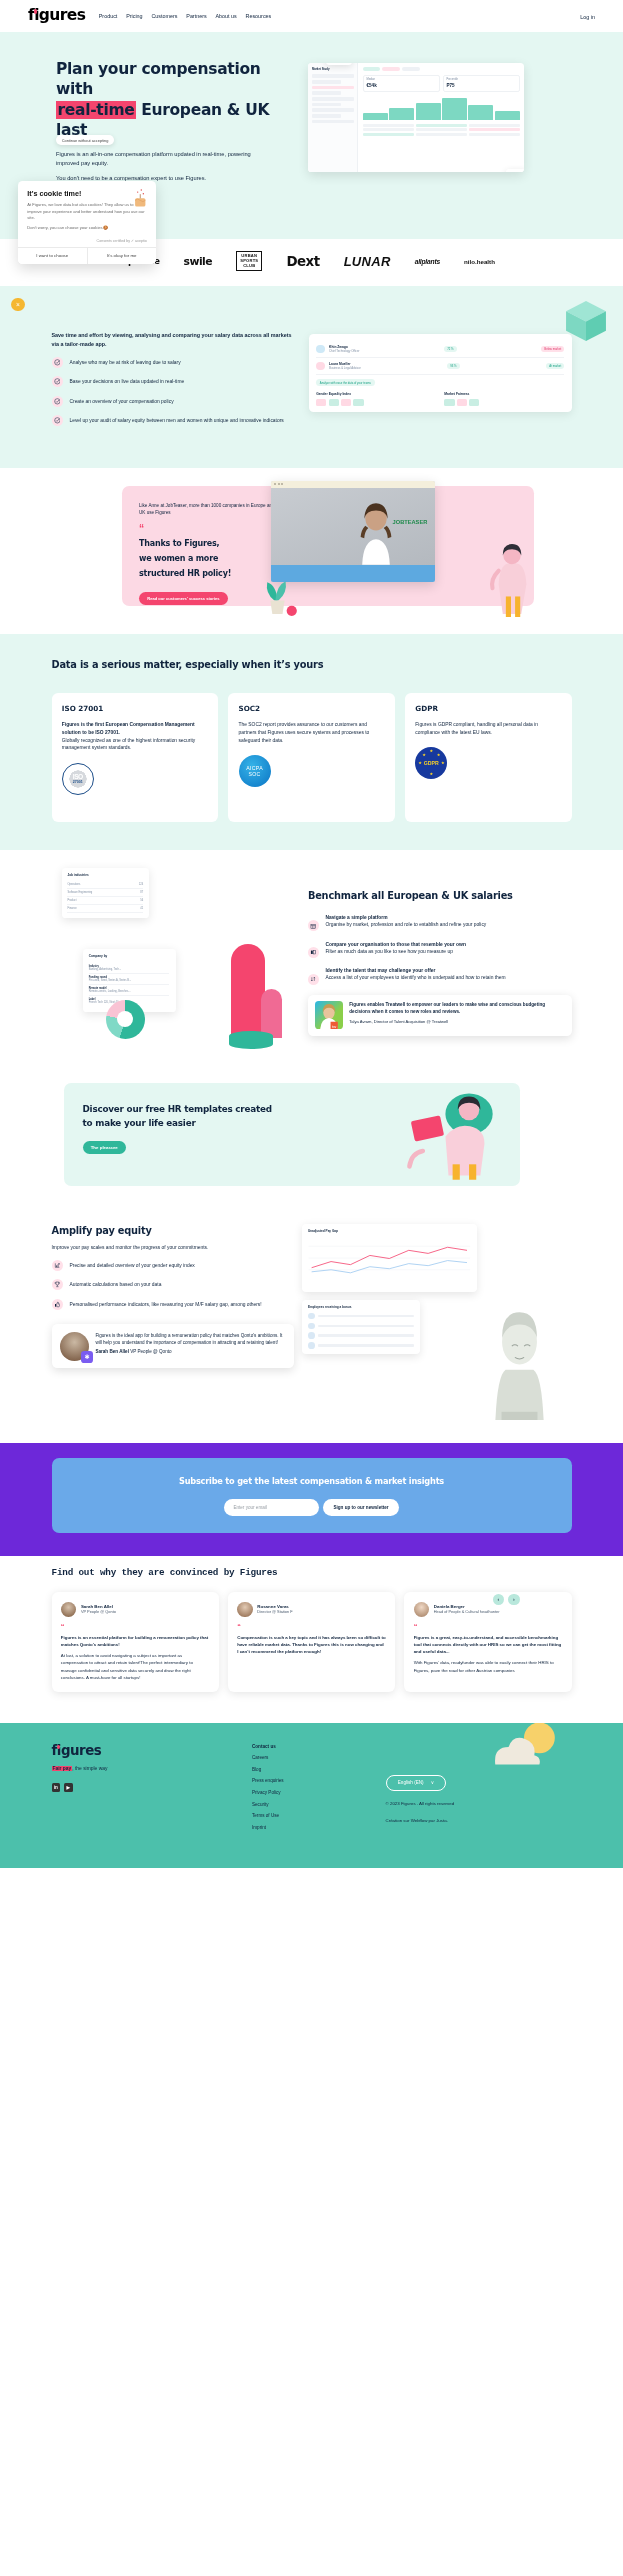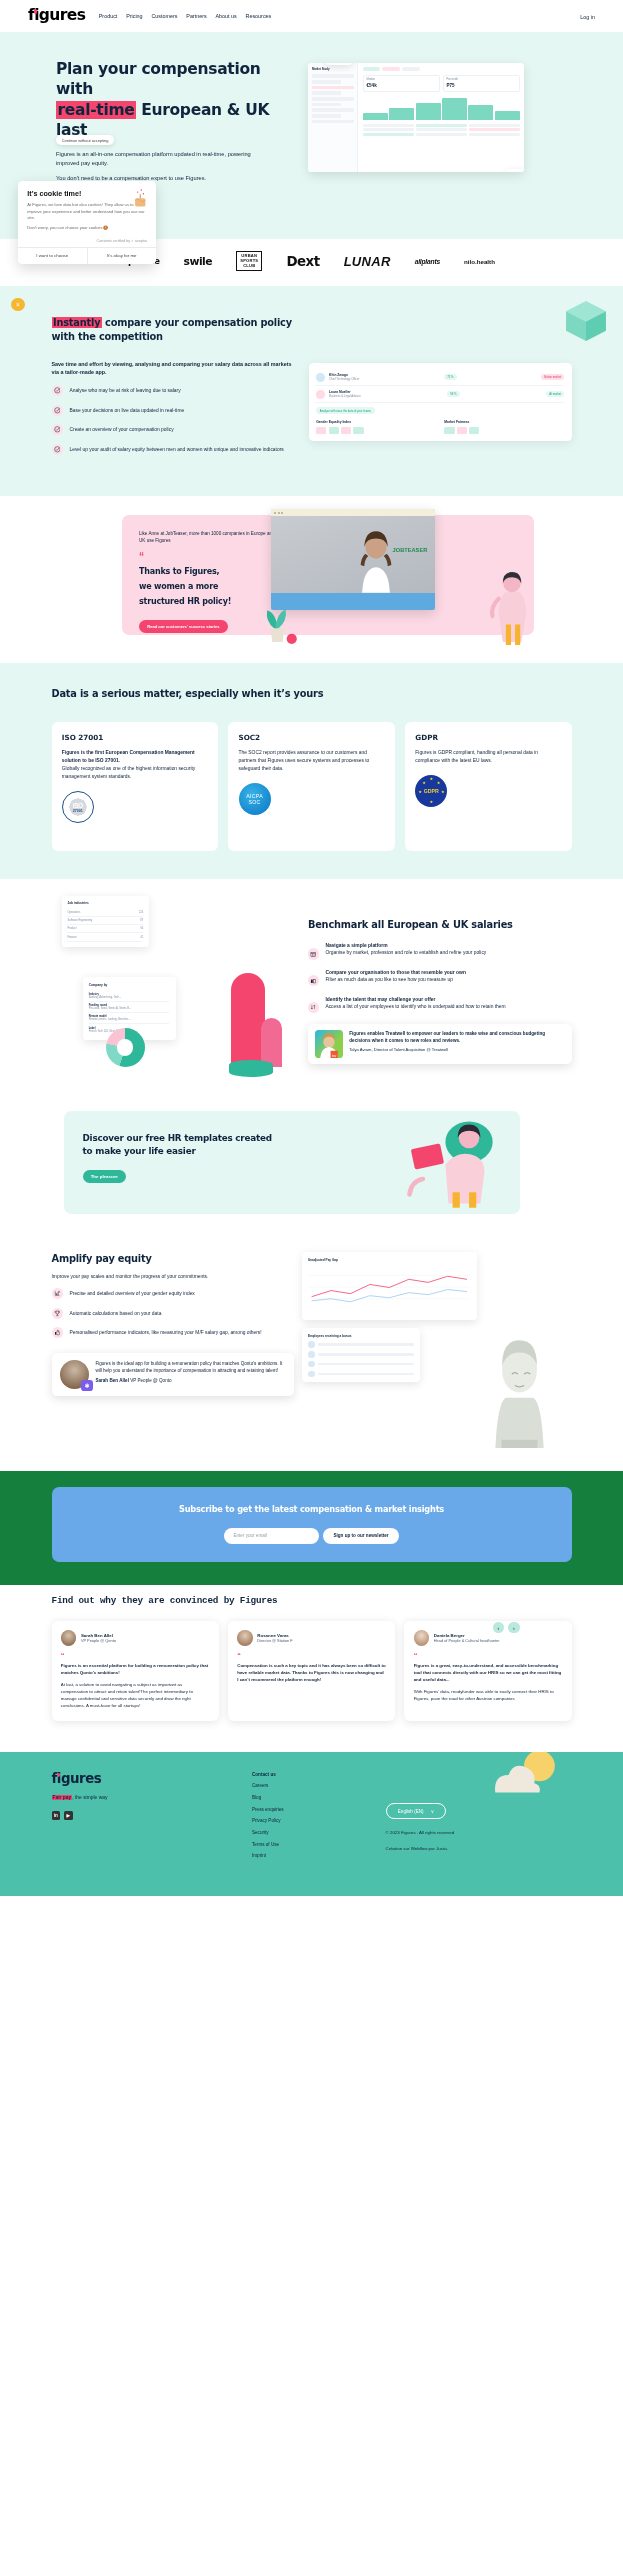--- a/index.html
+++ b/index.html
@@ -345,21 +345,21 @@
   .aq-badge {
     position: absolute; right: -4.1px; bottom: -2.1px; width: 11.3px; height: 11.3px;
     border-radius: 3.1px; background: #7a5cf0; color: #fff; display: flex;
     align-items: center; justify-content: center; font-size: 6.2px;
   }
   .aq-tx p { font-size: 4.6px; line-height: 1.55; }
   .aq-tx .who { margin-top: 3.6px; font-size: 4.6px; }
   .aq-tx .who b { font-weight: bold; }
 
   
-  .news { background: #15803d; padding: 15.5px 0 23px; }
+  .news { background: #6d28d9; padding: 15.5px 0 23px; }
   .news-box {
     background: #6aa9e9; border-radius: 7.2px; padding: 17.5px; text-align: center;
     width: 520px; margin: 0 auto;
   }
   .news-box h3 {
     color: #fff; font-family: "DejaVu Sans", sans-serif; font-size: 8.2px;
     font-weight: bold; letter-spacing: -0.2px; margin-bottom: 13.4px;
   }
   .news-form { display: flex; gap: 4.1px; justify-content: center; }
   .news-form input {
@@ -562,23 +562,20 @@
   <div class="lg lg-nilo">nilo.health</div>
 </section>
 
 <section class="compare">
   <svg class="cube" viewBox="0 0 86 86">
     <polygon points="43,4 82,24 43,44 4,24" fill="#9fe5d4"></polygon>
     <polygon points="4,24 43,44 43,82 4,62" fill="#7dd8c2"></polygon>
     <polygon points="82,24 43,44 43,82 82,62" fill="#5fcdb2"></polygon>
   </svg>
   <div class="wrap">
-    <h2 class="sect">
-      <span class="hl">Instantly</span><span> compare your compensation policy with the competition</span>
-    </h2>
     <div class="compare-body">
       <div class="compare-left">
         <div class="lead">Save time and effort by viewing, analysing and comparing your salary data across all markets via a tailor-made app.</div>
         <div class="feat">
           <span class="feat-ic">
               <svg viewBox="0 0 20 20">
                 <circle cx="10" cy="10" r="8" fill="none" stroke="#10243e" stroke-width="1.6"></circle>
                 <path d="M6 10 l3 3 l6 -7" fill="none" stroke="#10243e" stroke-width="1.6"></path>
               </svg>
             </span>

